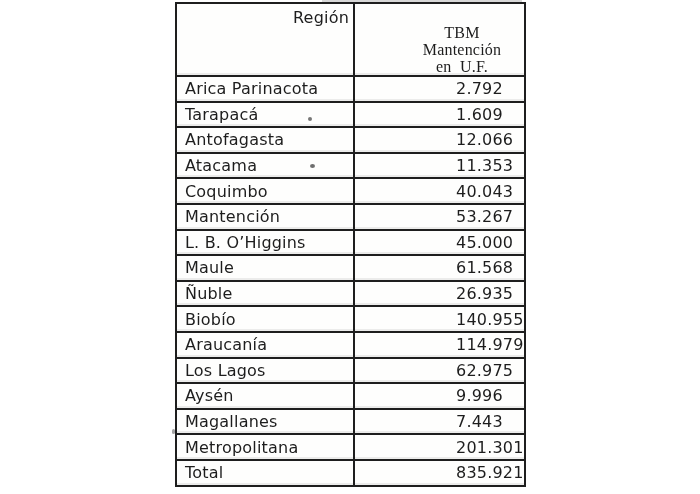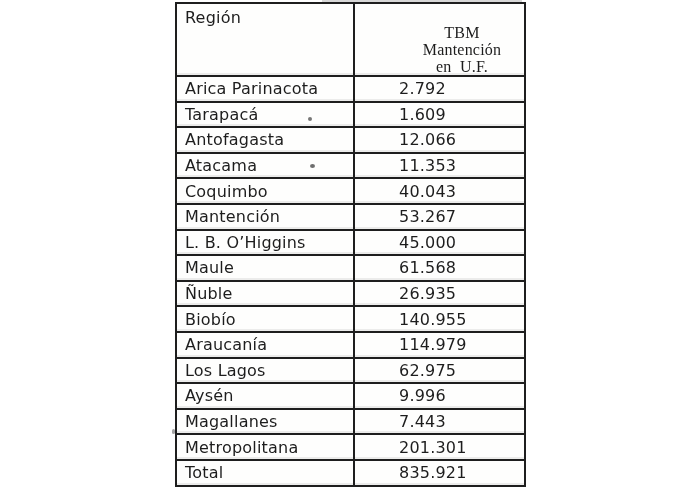--- a/index.html
+++ b/index.html
@@ -33,21 +33,21 @@
   table.scan-table td {
     border: 2px solid #1e1e1e;
     overflow: hidden;
     white-space: nowrap;
     font-weight: 400;
     
     box-shadow: inset 0 -2px 0 rgba(175,175,175,0.22);
   }
   th.region-header {
     height: 49px;
-    text-align: left;
+    text-align: right;
     vertical-align: top;
     padding: 4px 4px 0 8px;
   }
   th.value-header {
     height: 49px;
     text-align: center;
     vertical-align: top;
     padding: 20px 0 0 45px;
     line-height: 17px;
     font-family: Liberation Serif, serif;
@@ -57,21 +57,21 @@
     white-space: pre; 
   }
   td.region-cell {
     height: 23.6px;
     padding: 0 4px 0 8px;
     vertical-align: middle;
     margin-top: 36px;
   }
   td.value-cell {
     height: 23.6px;
-    padding: 0 0 0 44px;
+    padding: 0 0 0 101px;
     vertical-align: middle;
   }
   
   .artifact {
     position: absolute;
     background: #4a4a4a;
     border-radius: 50%;
   }
   .artifact.dot-1 { left: 308px; top: 117px; width: 4px; height: 4px; opacity: .75; }
   .artifact.dot-2 { left: 310px; top: 164px; width: 5px; height: 4px; opacity: .8; }

